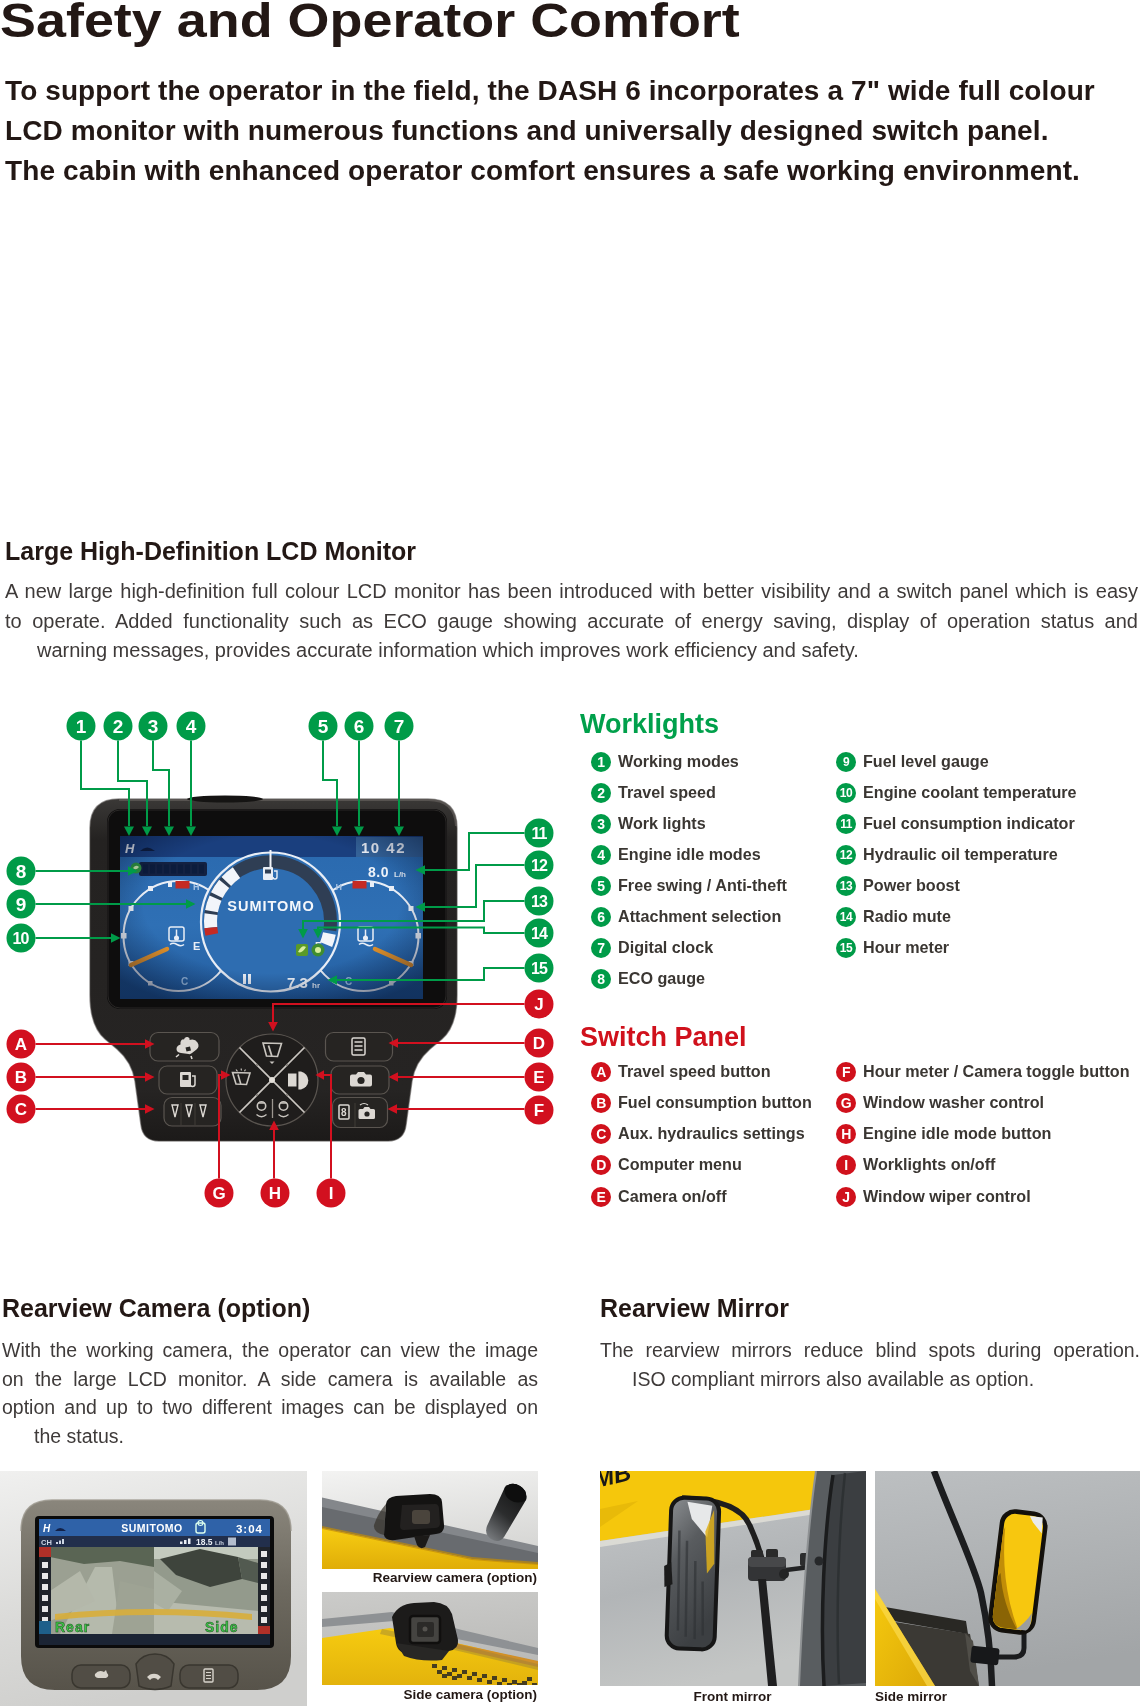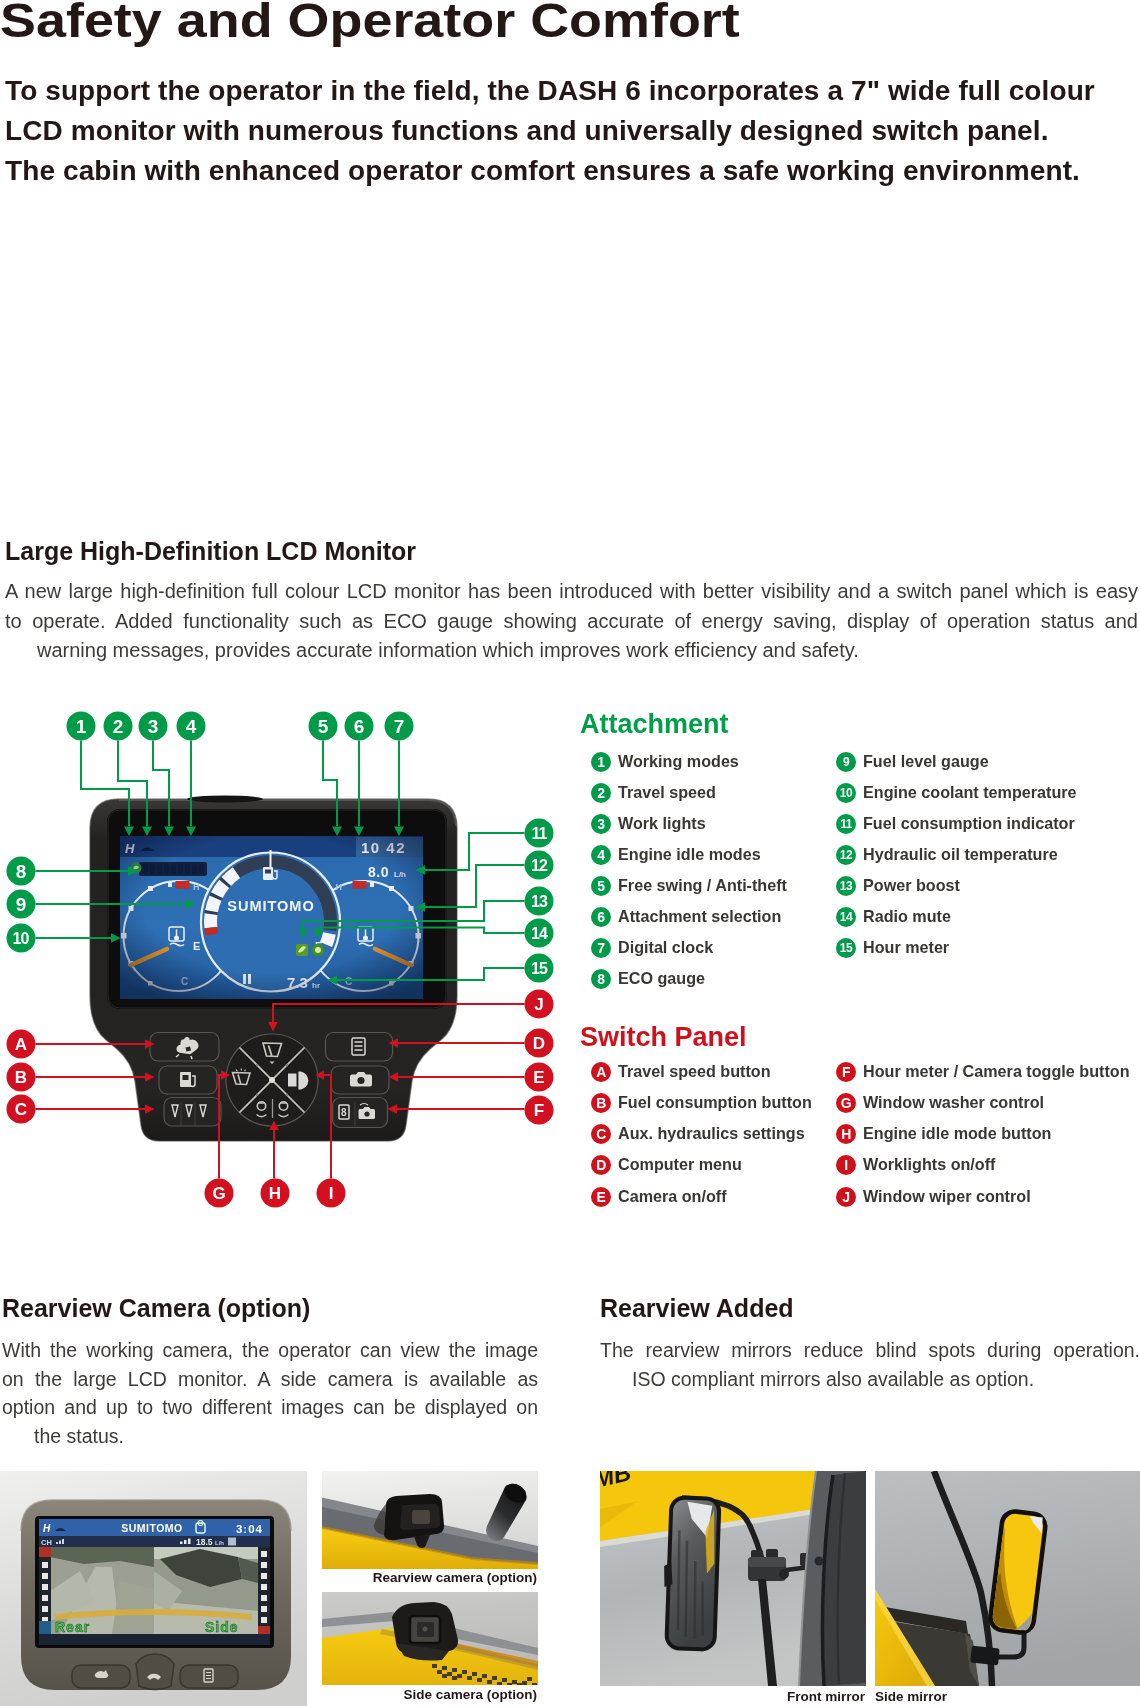--- a/index.html
+++ b/index.html
@@ -360,21 +360,21 @@
 <text x="219" y="499">G</text>
             <text x="275" y="499">H</text>
             <text x="331" y="499">I</text>
 <text x="539" y="310">J</text>
 </g>
 </g>
 </g>
     </svg>
 </div>
 
-<div class="abs grnhead" style="left:580px; top:709px;">Attachment</div>
+<div class="abs grnhead" style="left:580px; top:709px;">Worklights</div>
 <div id="indicators">
     <div class="li-row" style="left:591px; top:752px;">
       <div class="li-dot g">
         <span class="">1</span>
       </div>
       <div class="li-txt">Working modes</div>
     </div>
     <div class="li-row" style="left:591px; top:783px;">
       <div class="li-dot g">
         <span class="">2</span>
@@ -524,21 +524,21 @@
     </div>
   </div>
 
 <h2 class="abs sect" style="left:2px; top:1294px;">Rearview Camera (option)</h2>
 <div class="abs bodytext" style="left:2px; top:1336px; width:536px; line-height:28.6px; font-size:19.5px;">
 <span class="jl">With the working camera, the operator can view the image</span>
 <span class="jl">on the large LCD monitor. A side camera is available as</span>
 <span class="jl">option and up to two different images can be displayed on</span>
 <span class="ll">the status.</span>
 </div>
-<h2 class="abs sect" style="left:600px; top:1294px;">Rearview Added</h2>
+<h2 class="abs sect" style="left:600px; top:1294px;">Rearview Mirror</h2>
 <div class="abs bodytext" style="left:600px; top:1336px; width:540px; line-height:28.6px; font-size:19.5px;">
 <span class="jl">The rearview mirrors reduce blind spots during operation.</span>
 <span class="ll">ISO compliant mirrors also available as option.</span>
 </div>
 
 <div class="abs" id="photo-monitor" style="left:0; top:1471px; width:307px; height:235px;">
 <svg width="307" height="235" viewBox="0 0 307 235">
 <defs>
 <linearGradient id="pmbg" x1="0" y1="0" x2="0.3" y2="1">
 <stop offset="0%" stop-color="#f0f0ef"></stop>
@@ -756,21 +756,21 @@
 <polygon points="158,108 166,108 177,215 168,215" fill="#1f1f20"></polygon>
 
 <path d="M216,0 L266,0 L266,215 L199,215 C202,145 207,62 216,0 Z" fill="#595d60"></path>
 <path d="M216,0 C207,62 202,145 199,215" fill="none" stroke="#8f9294" stroke-width="2"></path>
 <path d="M233,4 L266,0 L266,212 L224,215 C220,148 224,62 233,4 Z" fill="#3b3e41"></path>
 <path d="M233,4 C224,62 220,148 224,215" fill="none" stroke="#1b1c1d" stroke-width="3.5"></path>
 <path d="M245,2 C238,66 236,150 239,213" fill="none" stroke="#2b2e30" stroke-width="2.5" opacity="0.8"></path>
 <circle cx="219" cy="90" r="4.5" fill="#26282a"></circle>
 </svg>
 </div>
-<div class="abs caption" style="left:600px; top:1689px; width:265px; text-align:right;">Front mirror</div>
+<div class="abs caption" style="left:600px; top:1689px; width:265px; text-align:center;">Front mirror</div>
 <div class="abs" id="photo-smirror" style="left:875px; top:1471px; width:265px; height:215px;">
 <svg width="265" height="215" viewBox="0 0 265 215">
 <defs>
 <linearGradient id="smbg" x1="0" y1="0" x2="0.2" y2="1">
 <stop offset="0%" stop-color="#bcbfc1"></stop>
           <stop offset="100%" stop-color="#a2a5a7"></stop>
 </linearGradient>
 <linearGradient id="smyel" x1="0" y1="0" x2="1" y2="1">
 <stop offset="0%" stop-color="#f6ca0e"></stop>
           <stop offset="100%" stop-color="#dba708"></stop>

